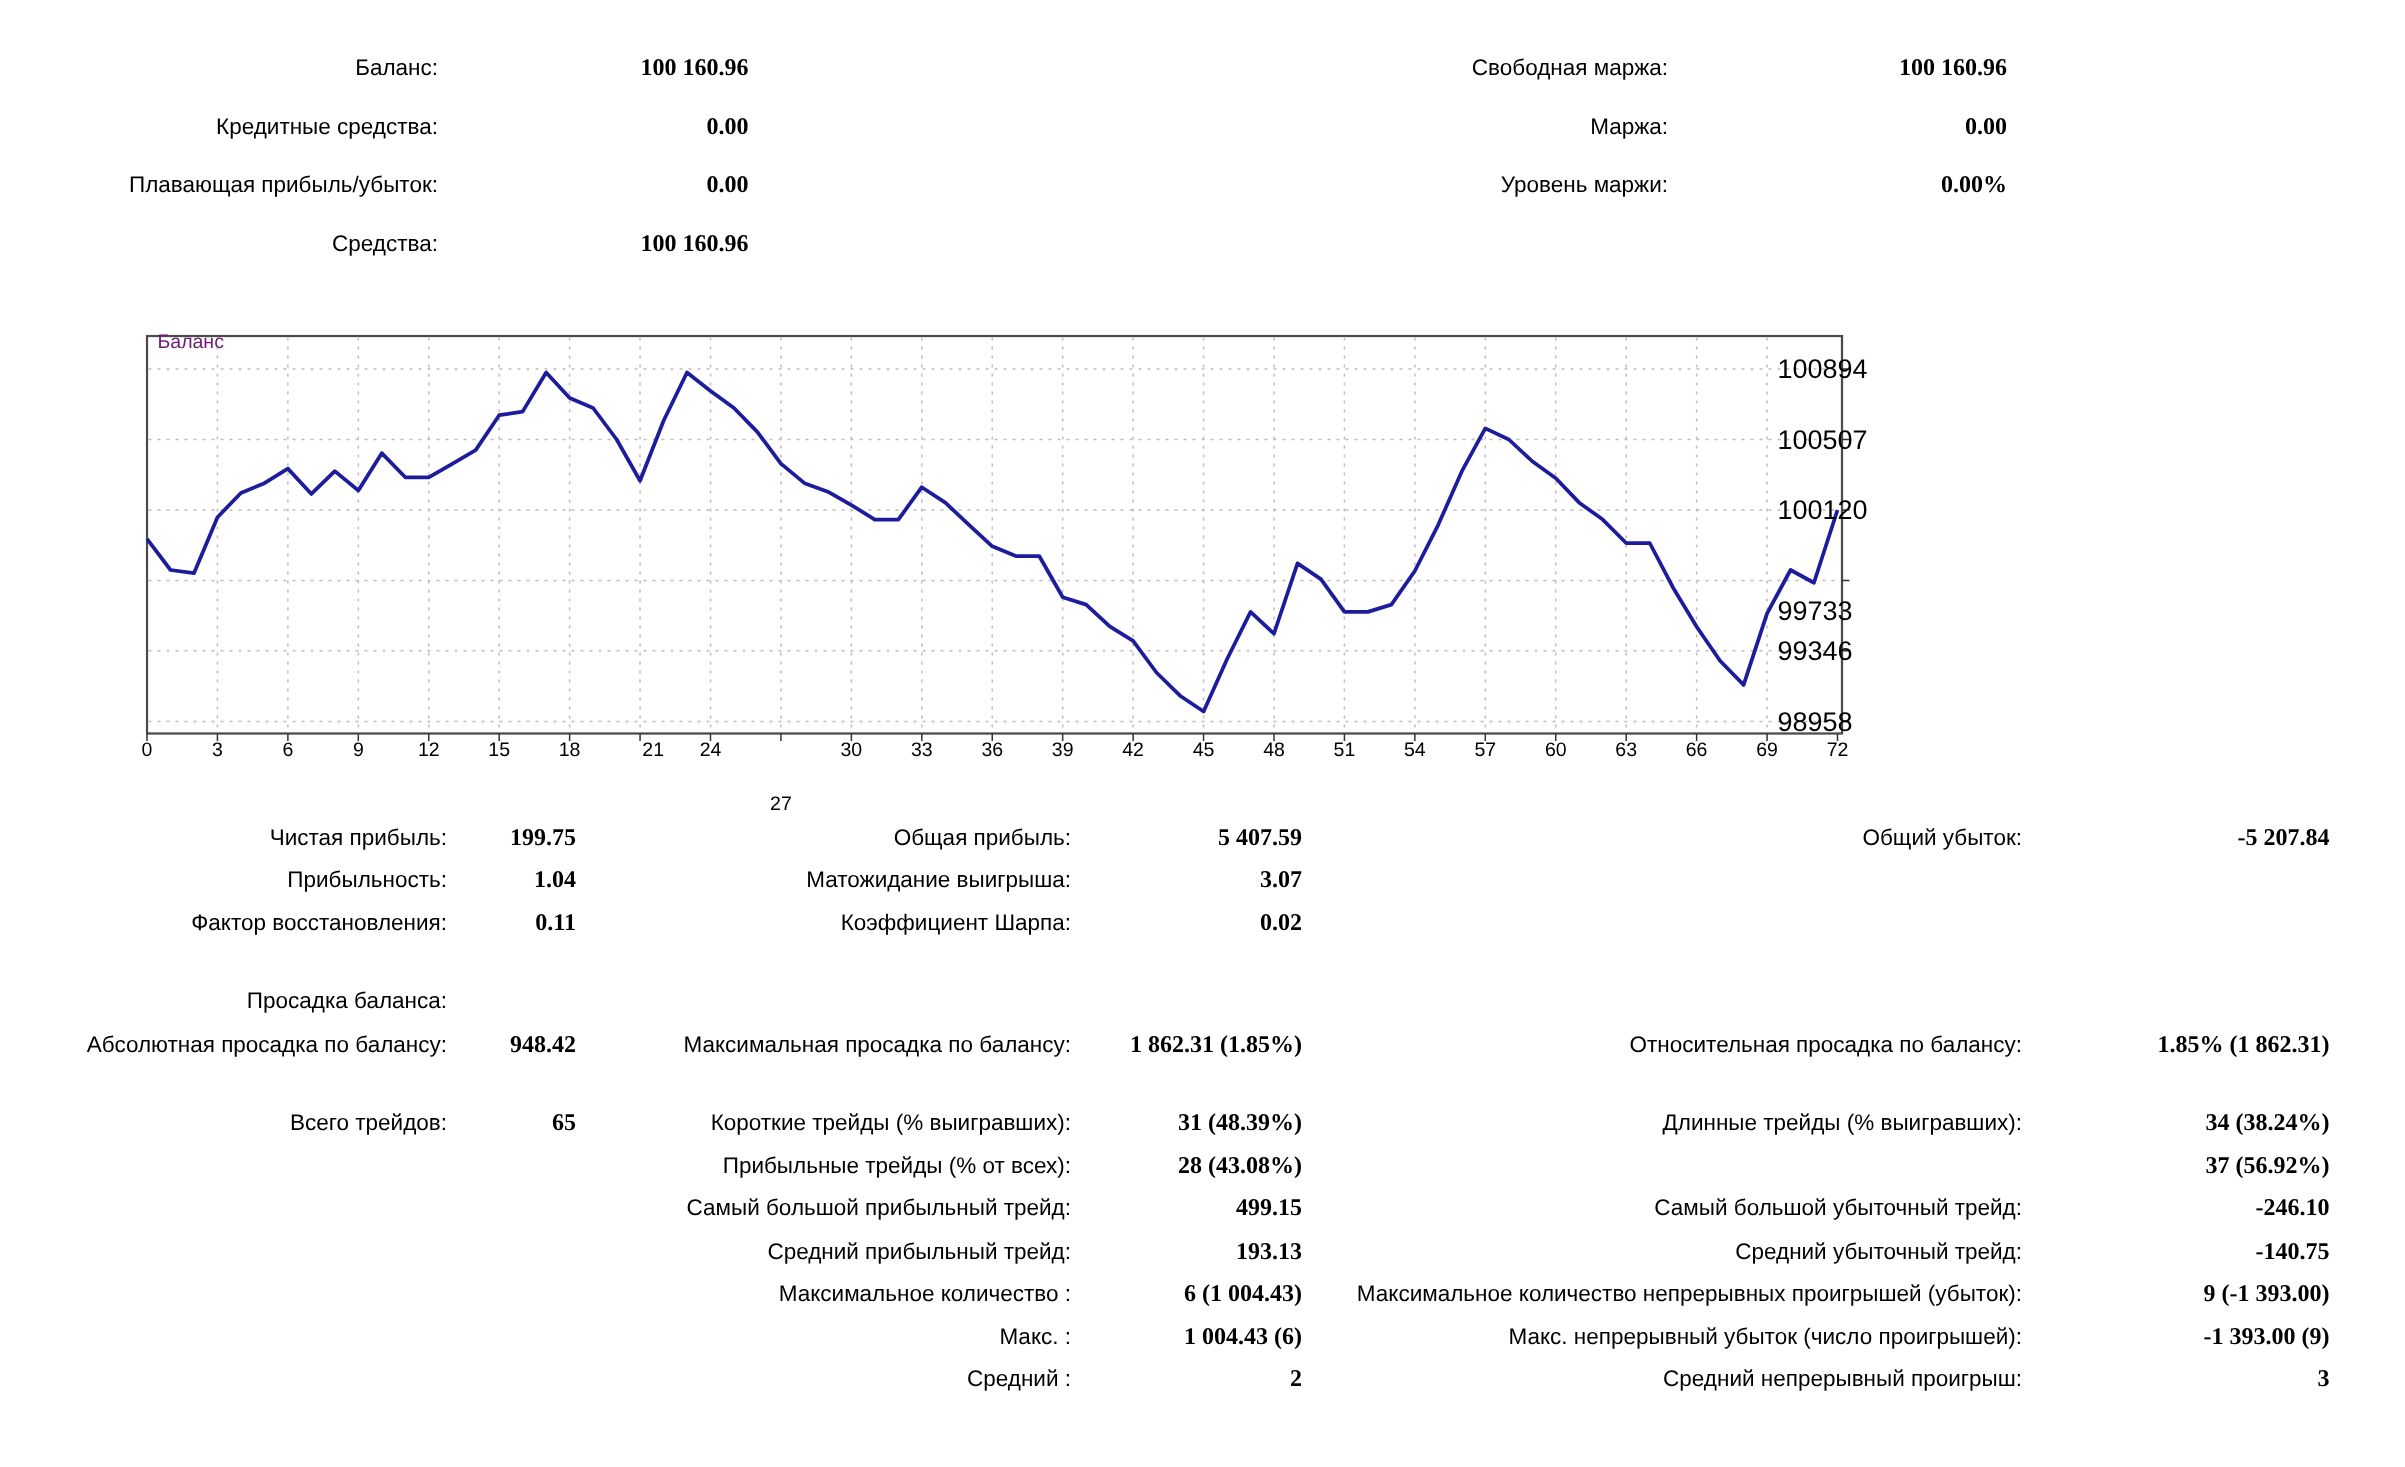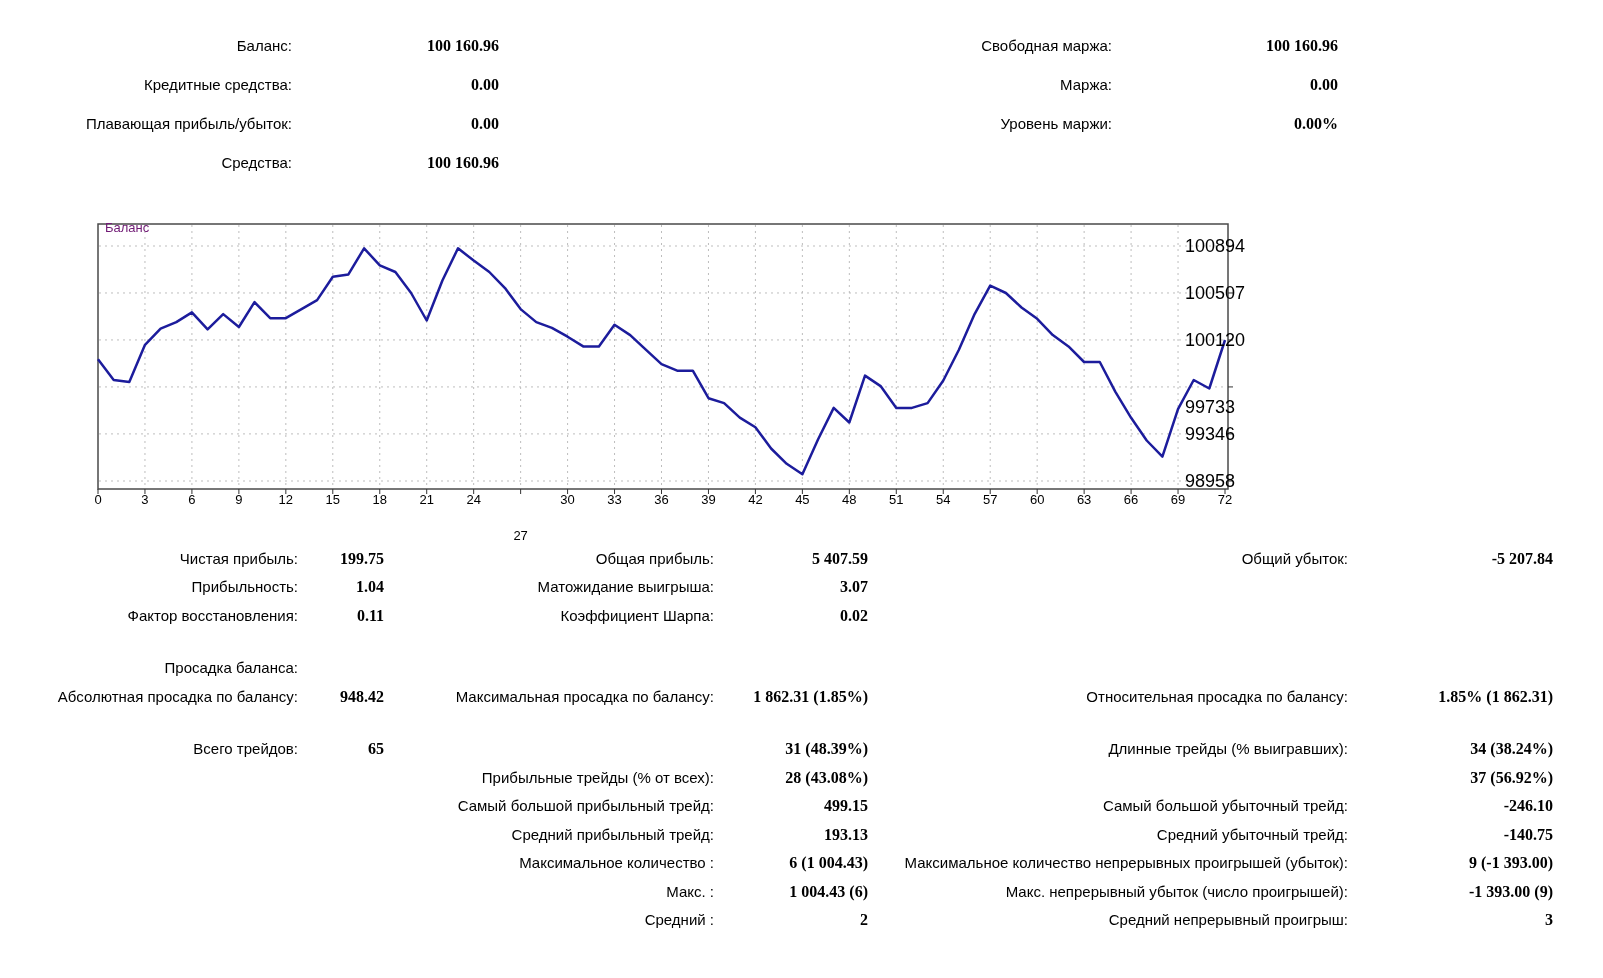--- a/index.html
+++ b/index.html
@@ -122,21 +122,21 @@
       </svg></div>
   <div id="chart-legend">Баланс</div>
   <div id="chart-axis-labels">
       <div class="x-tick" style="left: 82px;">0</div>
       <div class="x-tick" style="left: 128.958px;">3</div>
       <div class="x-tick" style="left: 175.917px;">6</div>
       <div class="x-tick" style="left: 222.875px;">9</div>
       <div class="x-tick" style="left: 269.833px;">12</div>
       <div class="x-tick" style="left: 316.792px;">15</div>
       <div class="x-tick" style="left: 363.75px;">18</div>
-      <div class="x-tick" style="left: 410.708px;">21</div>
+      <div class="x-tick" style="left: 410.708px; text-align: right;">21</div>
       <div class="x-tick" style="left: 457.667px;">24</div>
       <div class="x-tick" style="left: 504.625px; margin-top: 36px;">27</div>
       <div class="x-tick" style="left: 551.583px;">30</div>
       <div class="x-tick" style="left: 598.542px;">33</div>
       <div class="x-tick" style="left: 645.5px;">36</div>
       <div class="x-tick" style="left: 692.458px;">39</div>
       <div class="x-tick" style="left: 739.417px;">42</div>
       <div class="x-tick" style="left: 786.375px;">45</div>
       <div class="x-tick" style="left: 833.333px;">48</div>
       <div class="x-tick" style="left: 880.292px;">51</div>
@@ -185,20 +185,21 @@
     <span class="cell val-c1 val">948.42</span>
     <span class="cell lab-c2">Максимальная просадка по балансу:</span>
     <span class="cell val-c2 val">1 862.31 (1.85%)</span>
     <span class="cell lab-c3">Относительная просадка по балансу:</span>
     <span class="cell val-c3 val">1.85% (1 862.31)</span>
   </div>
 
   <div class="r" style="top:739px">
     <span class="cell lab-c1">Всего трейдов:</span>
     <span class="cell val-c1 val">65</span>
+    <span class="cell lab-c2">Короткие трейды (% выигравших):</span>
     <span class="cell val-c2 val">31 (48.39%)</span>
     <span class="cell lab-c3">Длинные трейды (% выигравших):</span>
     <span class="cell val-c3 val">34 (38.24%)</span>
   </div>
   <div class="r" style="top:768px">
     <span class="cell lab-c2">Прибыльные трейды (% от всех):</span>
     <span class="cell val-c2 val">28 (43.08%)</span>
     <span class="cell val-c3 val">37 (56.92%)</span>
   </div>
   <div class="r" style="top:796px">

